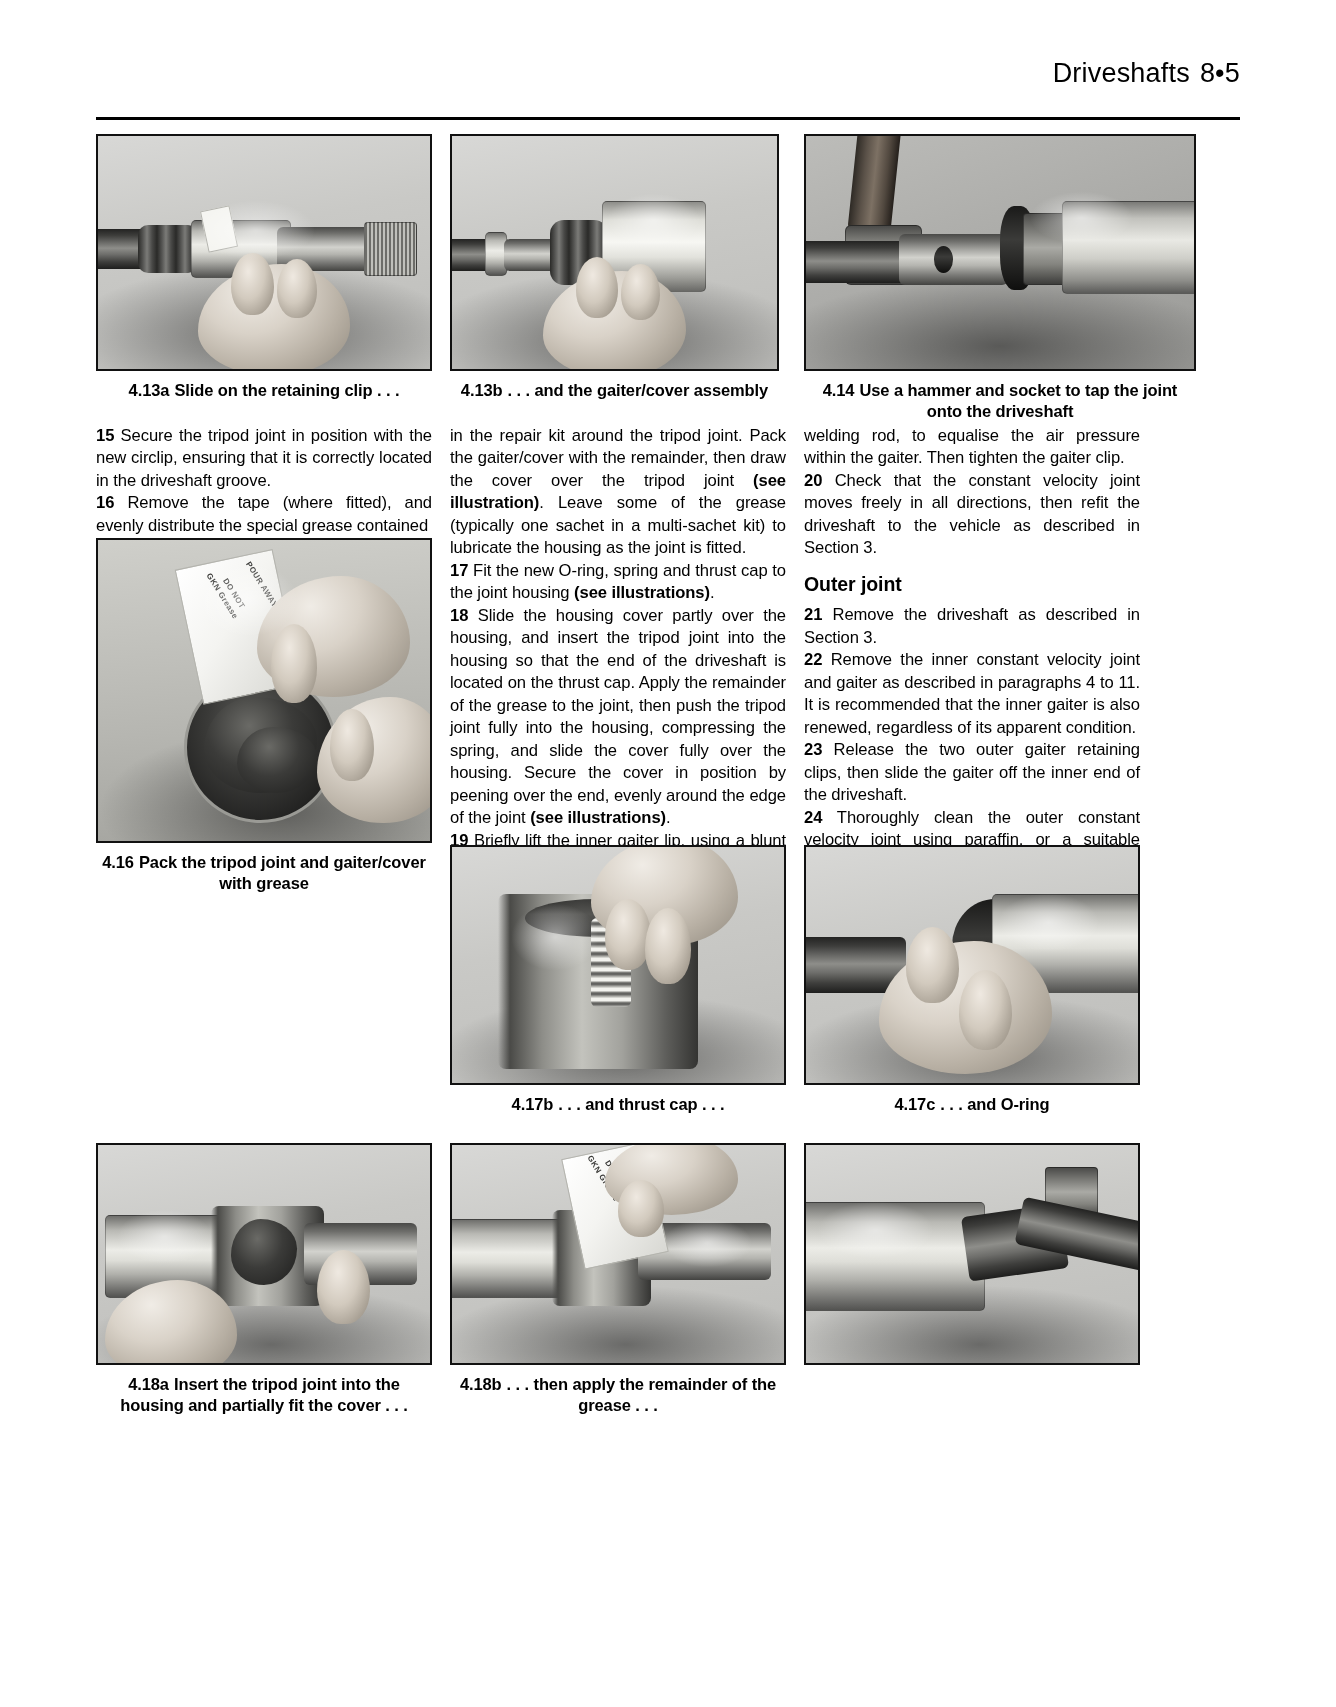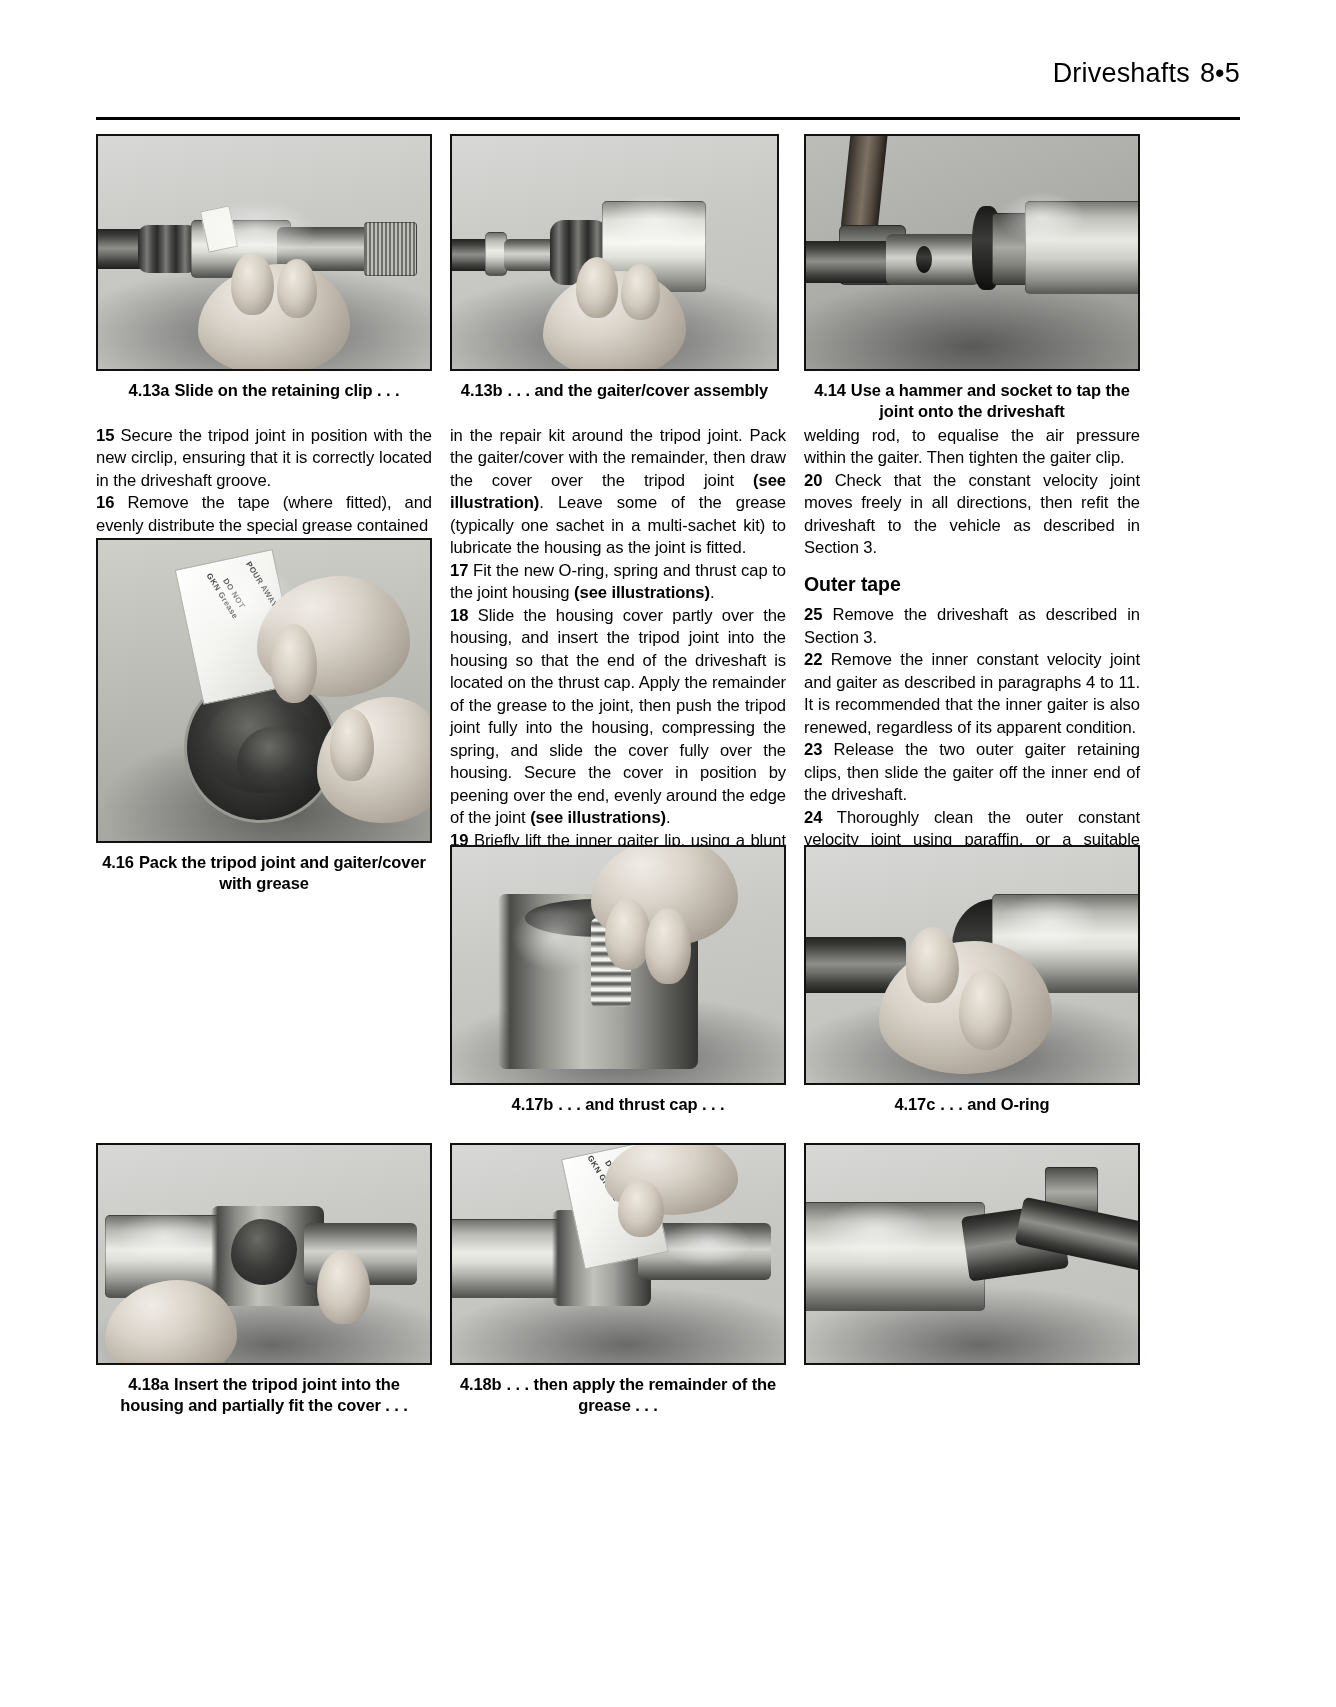--- a/index.html
+++ b/index.html
@@ -240,21 +240,21 @@
       <div class="hand" style="left:28%;top:58%;width:44%;height:46%;"></div>
       <div class="thumb" style="left:38%;top:52%;width:13%;height:26%;"></div>
       <div class="thumb" style="left:52%;top:55%;width:12%;height:24%;"></div>
       <div class="highlight" style="left:48%;top:25%;width:28%;height:22%;"></div>
     </div>
     <div class="caption">
       <span class="cnum">4.13b</span><span>. . . and the gaiter/cover assembly</span>
     </div>
   </div>
 
-  <div class="fig" style="left:804px; top:134px; width:336px;">
+  <div class="fig" style="left:804px; top:134px; width:392px;">
     <div class="photo" style="height:237px;">
       <div class="ph bg-mid"></div>
       <div class="shadow-soft" style="left:-10%;top:60%;width:120%;height:60%;"></div>
       <div class="hammer-handle" style="left:12%;top:-6%;width:11%;height:48%;transform:rotate(6deg);"></div>
       <div class="socket" style="left:10%;top:38%;width:20%;height:26%;border-radius:6px;"></div>
       <div class="shaft dark" style="left:-4%;top:45%;width:30%;height:18%;"></div>
       <div class="shaft" style="left:24%;top:42%;width:28%;height:22%;"></div>
       <div class="ring-dark" style="left:50%;top:30%;width:9%;height:36%;border-radius:40%;"></div>
       <div class="socket" style="left:56%;top:33%;width:14%;height:31%;"></div>
       <div class="sleeve" style="left:66%;top:28%;width:36%;height:40%;
@@ -309,23 +309,23 @@
       <span>Slide the housing cover partly over the housing, and insert the tripod joint into the housing so that the end of the driveshaft is located on the thrust cap. Apply the remainder of the grease to the joint, then push the tripod joint fully into the housing, compressing the spring, and slide the cover fully over the housing. Secure the cover in position by peening over the end, evenly around the edge of the joint </span><b>(see illustrations)</b><span>.</span></p>
     <p class="step"><span class="n">19</span>
       <span>Briefly lift the inner gaiter lip, using a blunt instrument such as a knitting needle or</span></p>
   </div>
 
   <div class="col" style="left:804px; top:425px;">
     <p class="step"><span>welding rod, to equalise the air pressure within the gaiter. Then tighten the gaiter clip.</span></p>
     <p class="step"><span class="n">20</span>
       <span>Check that the constant velocity joint moves freely in all directions, then refit the driveshaft to the vehicle as described in Section 3.</span></p>
 
-    <div class="sub-head">Outer tape</div>
-
-    <p class="step"><span class="n">25</span>
+    <div class="sub-head">Outer joint</div>
+
+    <p class="step"><span class="n">21</span>
       <span>Remove the driveshaft as described in Section 3.</span></p>
     <p class="step"><span class="n">22</span>
       <span>Remove the inner constant velocity joint and gaiter as described in paragraphs 4 to 11. It is recommended that the inner gaiter is also renewed, regardless of its apparent condition.</span></p>
     <p class="step"><span class="n">23</span>
       <span>Release the two outer gaiter retaining clips, then slide the gaiter off the inner end of the driveshaft.</span></p>
     <p class="step"><span class="n">24</span>
       <span>Thoroughly clean the outer constant velocity joint using paraffin, or a suitable solvent, and dry it thoroughly. Carry out a visual inspection of the joint.</span></p>
   </div>
 
 

